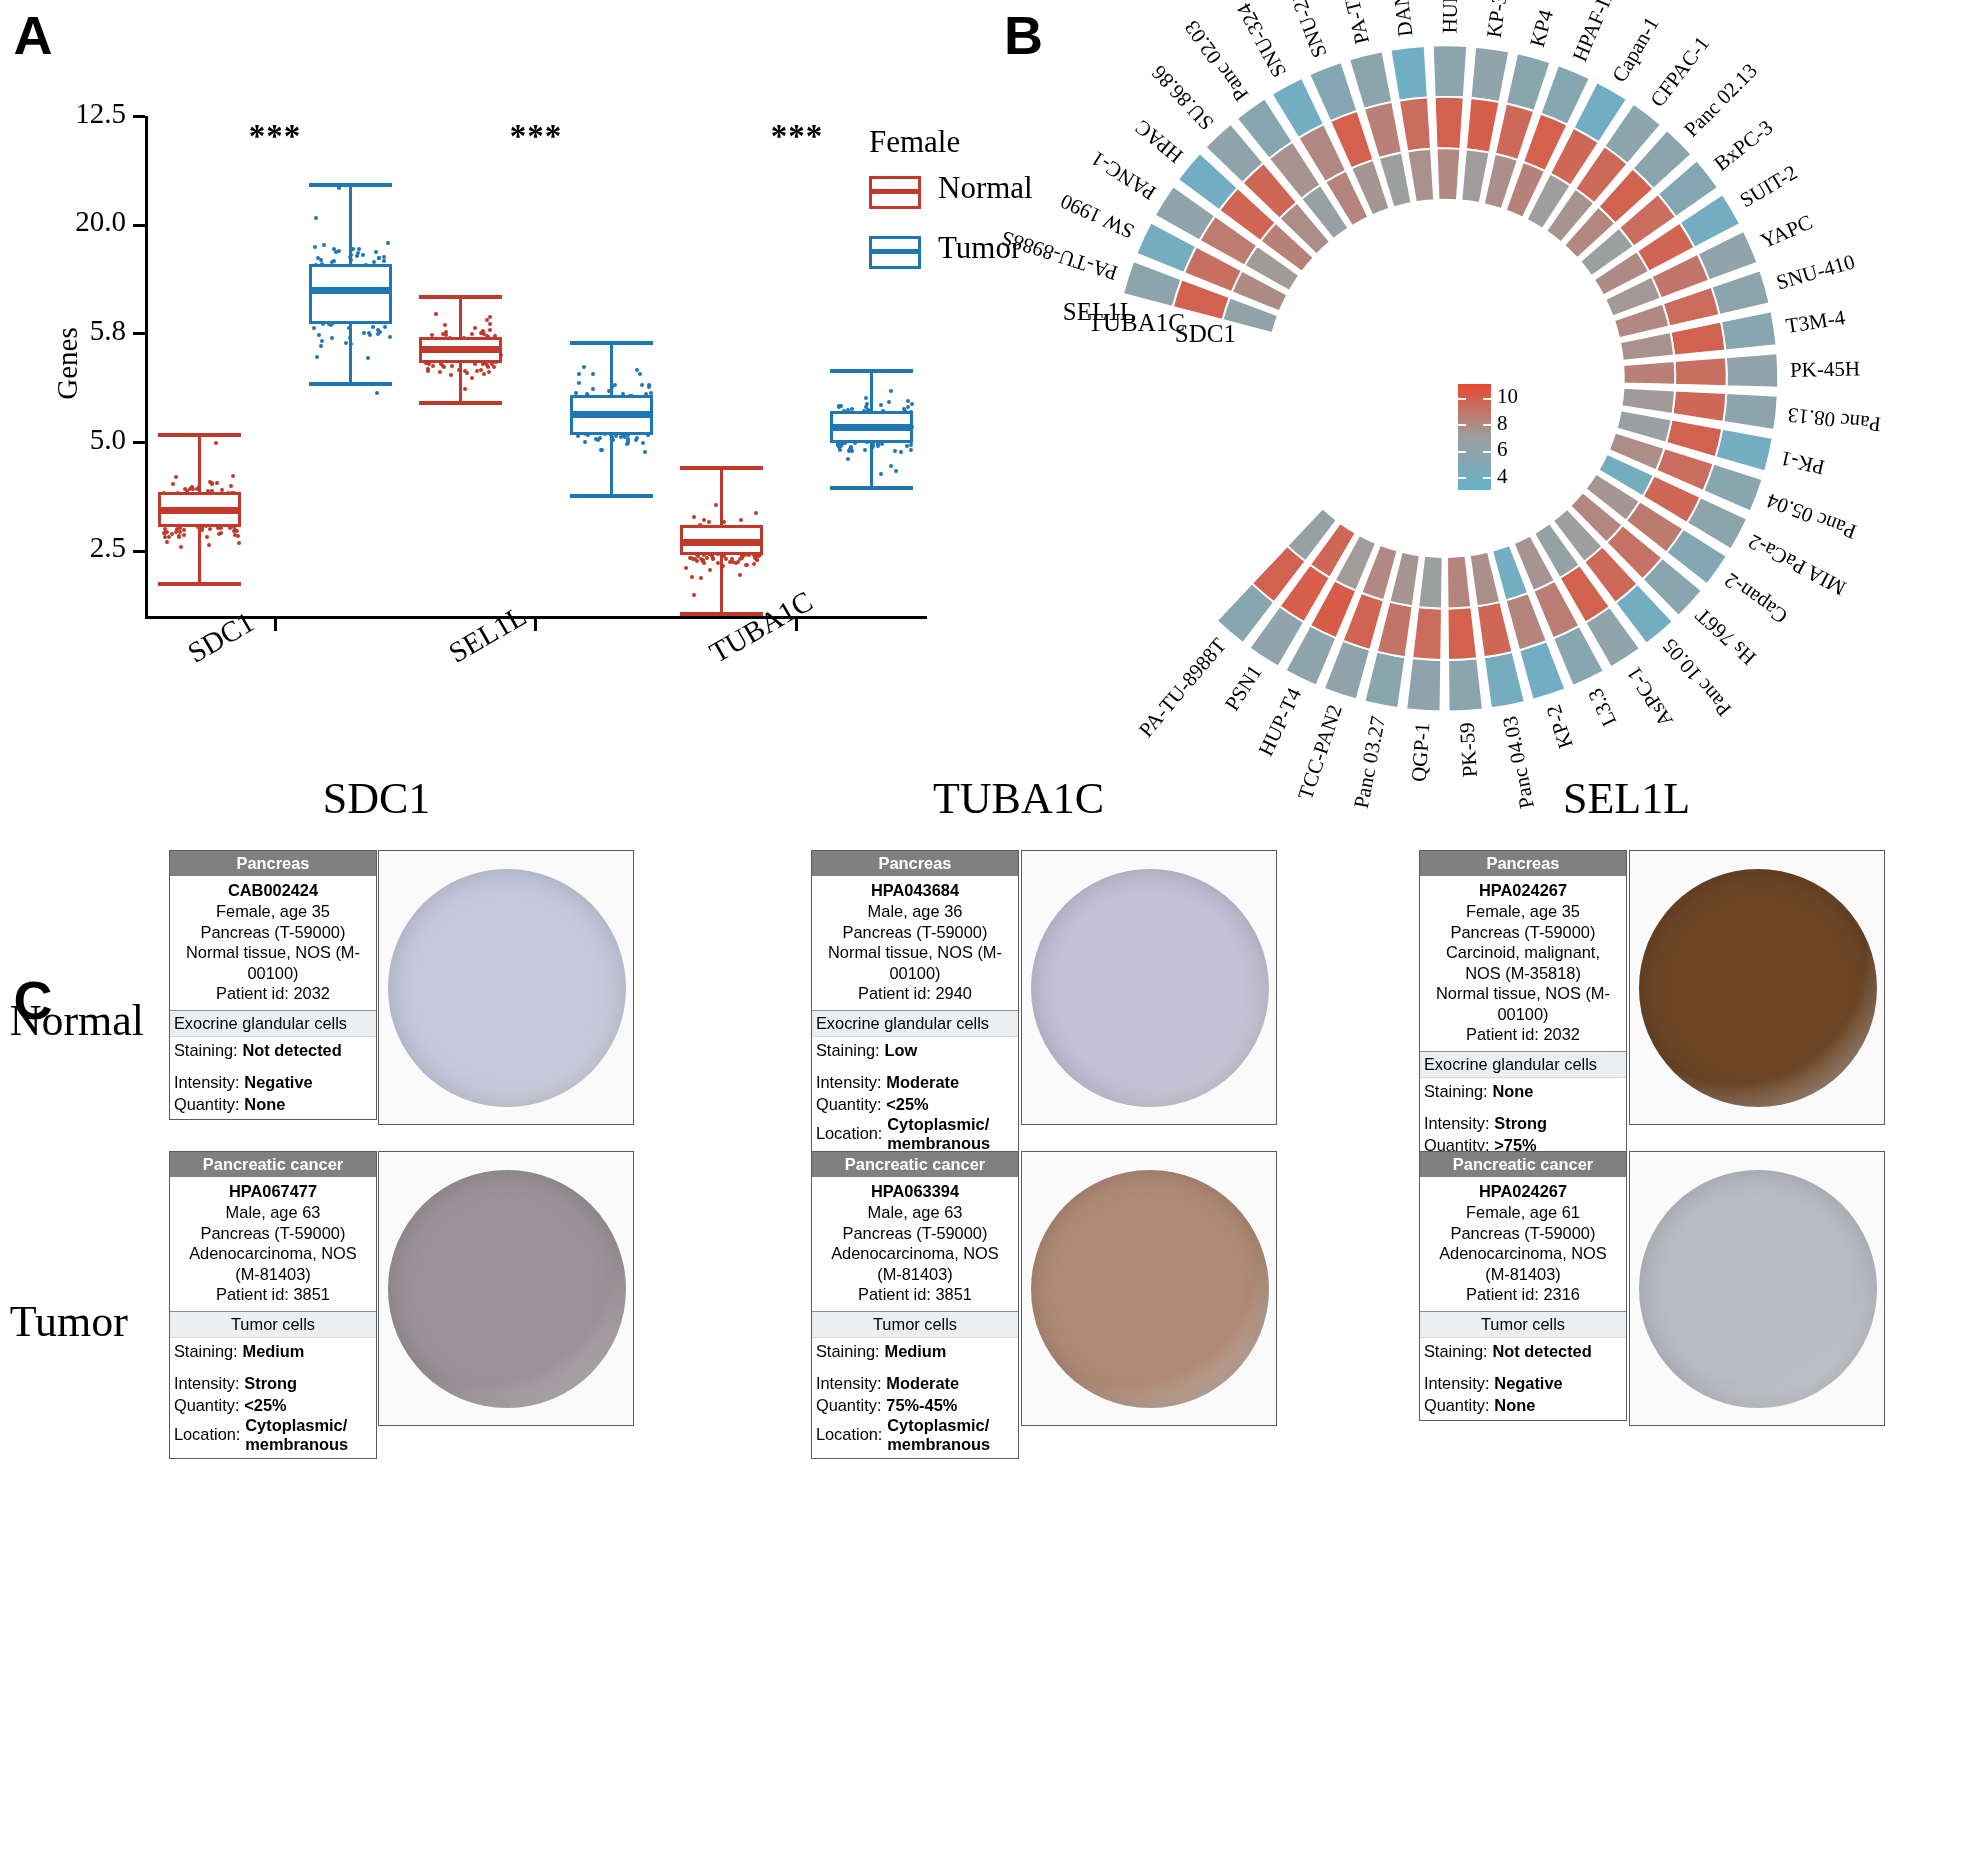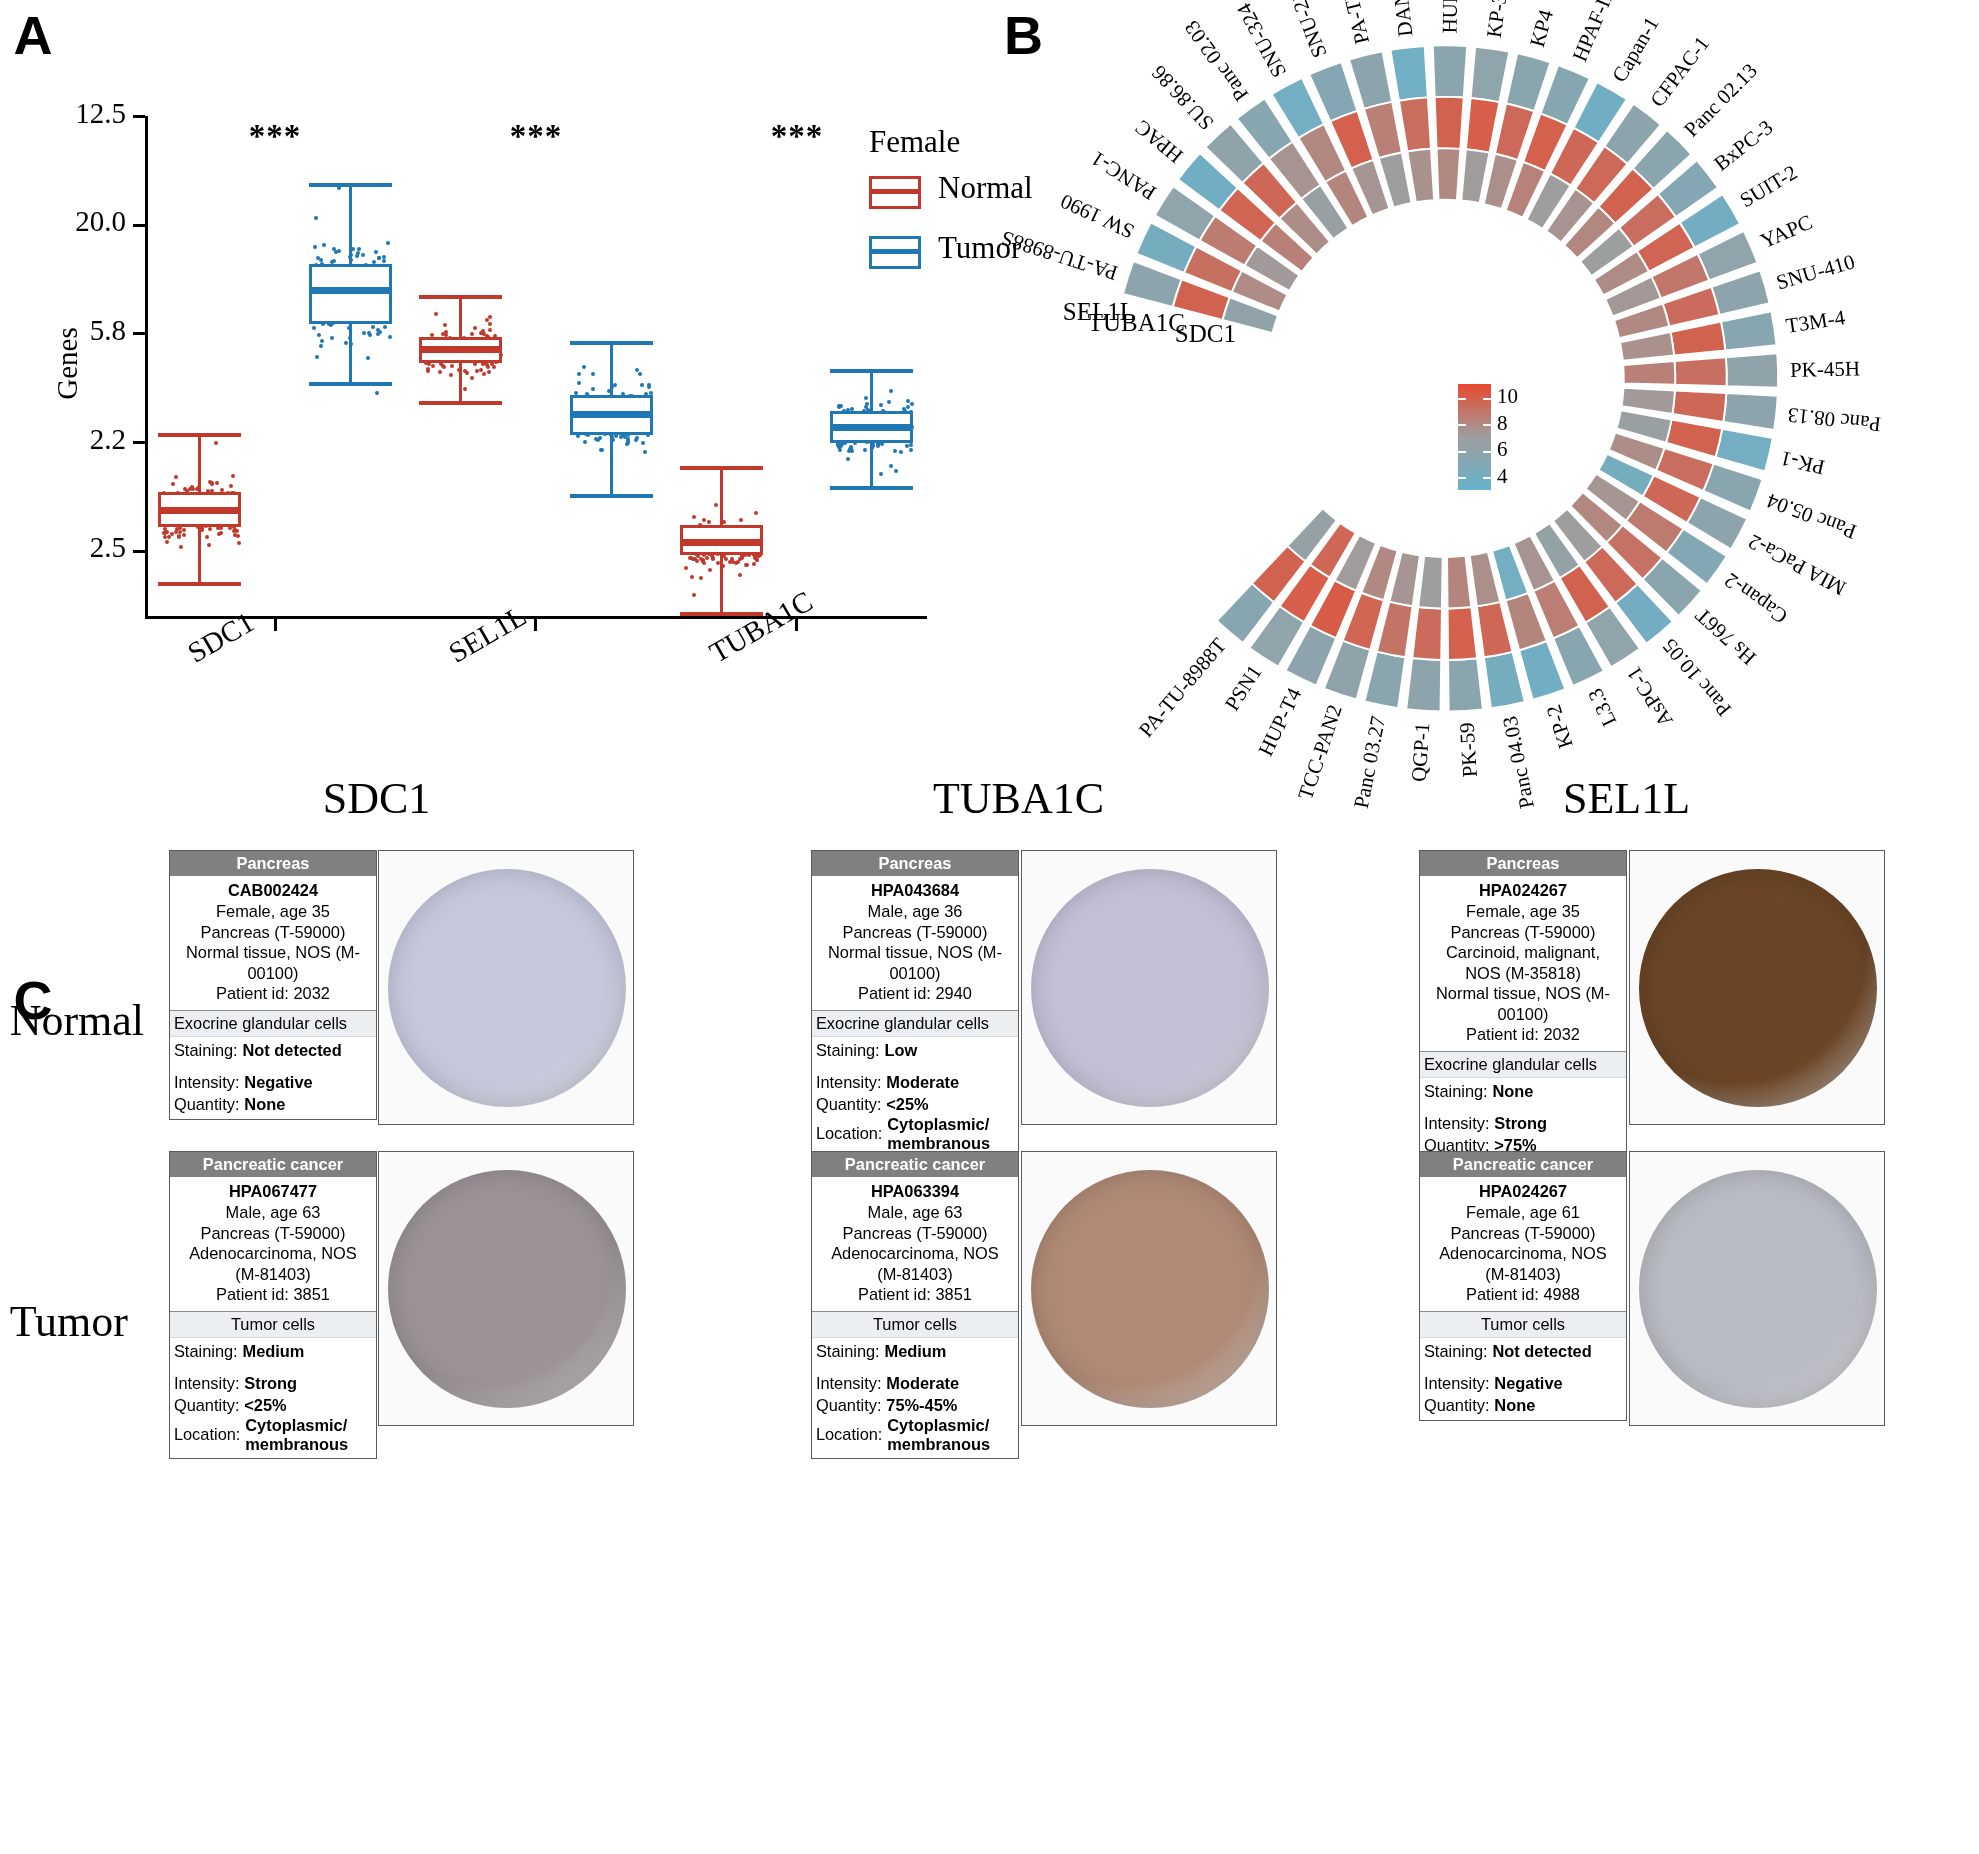--- a/index.html
+++ b/index.html
@@ -51,21 +51,21 @@
 </head>
 <body>
 
 <div class="panel-letter" style="left:13.5px;top:7.7px;">A</div>
 <div id="panelA">
     <div class="axis-line" style="left: 145px; top: 116px; width: 2.9px; height: 502px;"></div>
     <div class="axis-line" style="left: 145px; top: 616px; width: 782px; height: 2.9px;"></div>
     <div class="axis-line" style="left: 133px; top: 550px; width: 11.6px; height: 2.9px;"></div>
     <div class="ytick-label" style="left: 39px; top: 531px;">2.5</div>
     <div class="axis-line" style="left: 133px; top: 441px; width: 11.6px; height: 2.9px;"></div>
-    <div class="ytick-label" style="left: 39px; top: 423px;">2.2</div>
+    <div class="ytick-label" style="left: 39px; top: 423px;">5.0</div>
     <div class="axis-line" style="left: 133px; top: 332px; width: 11.6px; height: 2.9px;"></div>
     <div class="ytick-label" style="left: 39px; top: 314px;">5.8</div>
     <div class="axis-line" style="left: 133px; top: 224px; width: 11.6px; height: 2.9px;"></div>
     <div class="ytick-label" style="left: 39px; top: 205px;">20.0</div>
     <div class="axis-line" style="left: 133px; top: 115px; width: 11.6px; height: 2.9px;"></div>
     <div class="ytick-label" style="left: 39px; top: 97px;">12.5</div>
     <div class="ylab" style="left: 0px; top: 347px; width: 135px; text-align: center;">Genes</div>
     <div class="sig" style="left: 215px; top: 118px; width: 120px; text-align: center;">***</div>
     <div class="dot" style="left: 204px; top: 521px; background: rgb(192, 57, 43);"></div>
     <div class="dot" style="left: 198px; top: 521px; background: rgb(192, 57, 43);"></div>
@@ -1684,21 +1684,21 @@
       <div class="disc" style="left: 8.7px; top: 18.3px; width: 238px; height: 238px; background: radial-gradient(circle at 40% 35%, rgb(176, 138, 118) 0%, rgb(176, 138, 118) 62%, rgba(0, 0, 0, 0.12) 100%); box-shadow: rgba(0, 0, 0, 0.18) 0px 0px 27px inset;"></div>
     </div>
     <div class="card" style="left: 1419px; top: 388px; width: 208px;">
       <div class="card-hdr">Pancreatic cancer</div>
       <div class="card-id">HPA024267</div>
       <div class="card-meta">
         <div>Female, age 61</div>
         <div>Pancreas (T-59000)</div>
         <div>Adenocarcinoma, NOS</div>
         <div>(M-81403)</div>
-        <div>Patient id: 4988</div>
+        <div>Patient id: 2316</div>
       </div>
       <div class="card-sep"></div>
       <div class="card-sub ctr">Tumor cells</div>
       <div class="card-rows">
         <div class="kv">
           <span class="k">Staining:</span>
           <span class="v">Not detected</span>
         </div>
         <div class="spacer"></div>
         <div class="kv">

